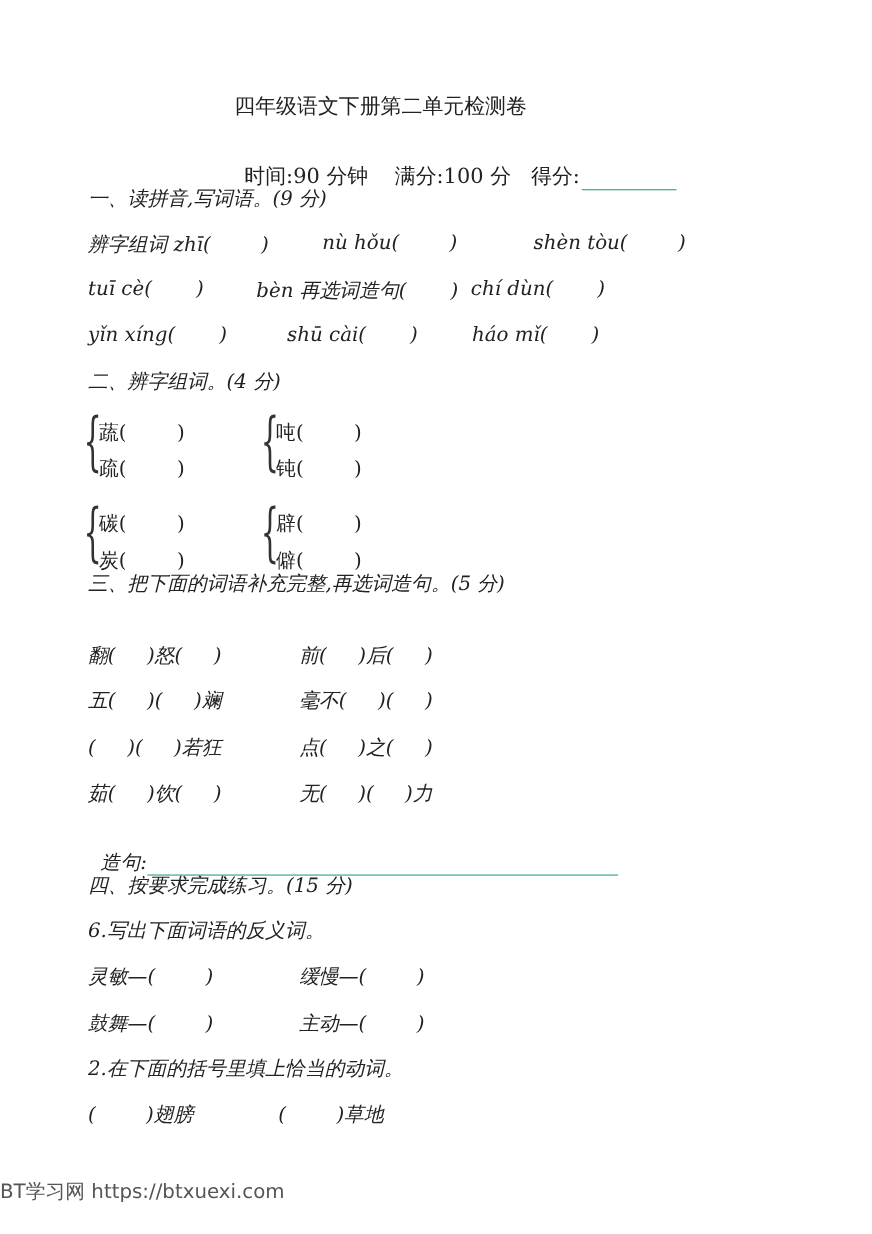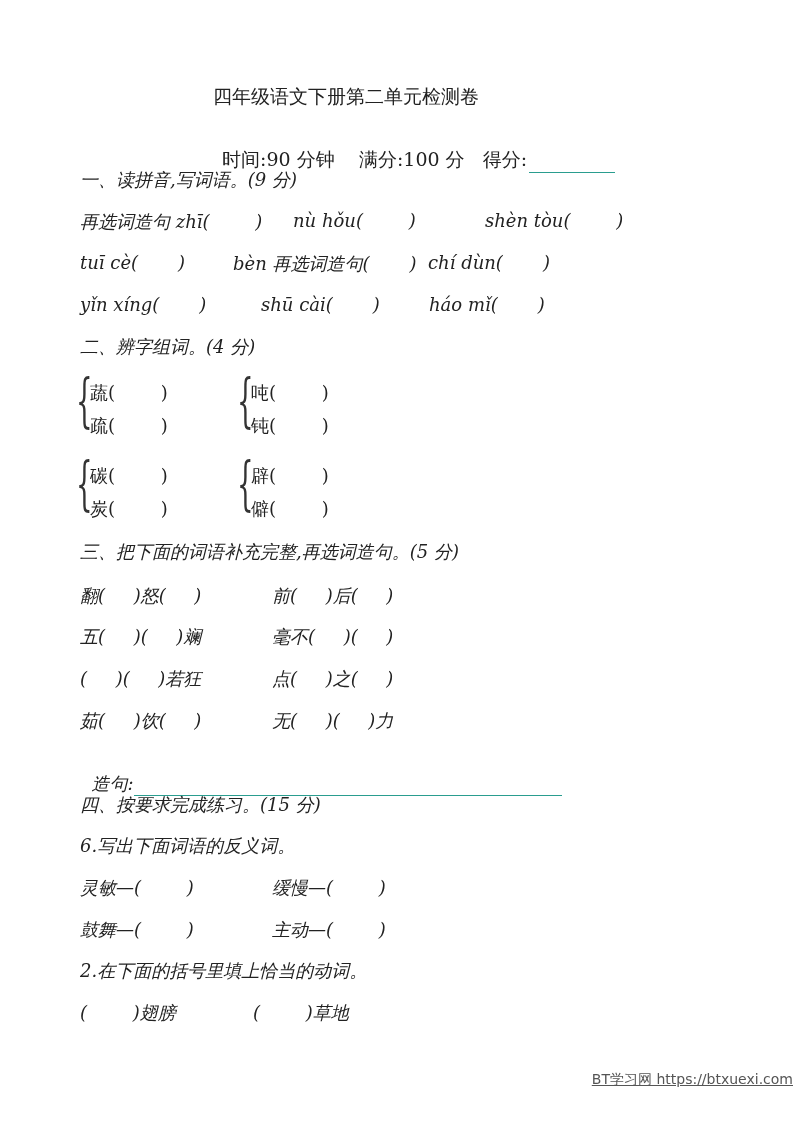--- a/index.html
+++ b/index.html
@@ -12,33 +12,33 @@
   .title { font-size: 19px; left: 0; width: 652px; top: 84px; text-align: center; padding-left: 40px; box-sizing: border-box; }
   .meta { font-size: 19px; top: 125px; left: 210px; }
   .score-line { display: inline-block; width: 86px; border-bottom: 1.5px solid #2a9d8f; height: 18px; vertical-align: bottom; margin-left: 2px; }
   .line { font-size: 18px; left: 80px; font-style: italic; }
   .brace {
     position: absolute; font-size: 58px; line-height: 58px; font-family: "DejaVu Serif", serif;
     transform: scaleX(0.45); transform-origin: left top; color: #333;
   }
   .pair-row { font-size: 18px; }
   .sentence-line { display: inline-block; width: 428px; border-bottom: 1.5px solid #2a9d8f; height: 20px; vertical-align: bottom; }
-  .footer { font-family: "DejaVu Sans", "Liberation Sans", sans-serif; font-size: 14px; color: #555; top: 1071px; left: 0; width: 793px; text-align: right; text-decoration: underline; }
+  .footer { font-family: "DejaVu Sans", "Liberation Sans", sans-serif; font-size: 18px; color: #555; top: 1071px; left: 0; width: 793px; text-align: left; }
 </style>
 </head>
 <body>
 
 <div class="abs title">四年级语文下册第二单元检测卷</div>
 
 <div class="abs meta">
   <span>时间:90 分钟</span><span>    </span><span>满分:100 分</span><span>   </span><span>得分:</span><span class="score-line"></span>
 </div>
 
 <div class="abs line" style="top:168px">一、读拼音,写词语。(9 分)</div>
-<div class="abs line" style="top:210px;left:80px">再选词造句 zhī(        )</div>
+<div class="abs line" style="top:210px;left:80px">辨字组词 zhī(        )</div>
 <div class="abs line" style="top:210px;left:293px">nù hǒu(        )</div>
 <div class="abs line" style="top:210px;left:485px">shèn tòu(        )</div>
 
 <div class="abs line" style="top:252px;left:80px">tuī cè(       )</div>
 <div class="abs line" style="top:252px;left:233px">bèn 再选词造句(       )</div>
 <div class="abs line" style="top:252px;left:428px">chí dùn(       )</div>
 
 <div class="abs line" style="top:294px;left:80px">yǐn xíng(       )</div>
 <div class="abs line" style="top:294px;left:261px">shū cài(       )</div>
 <div class="abs line" style="top:294px;left:429px">háo mǐ(       )</div>
@@ -54,21 +54,21 @@
 <div class="abs pair-row" style="top:414px;left:251px">钝(        )</div>
 
 <div class="brace" style="left:76px;top:455px">{</div>
 <div class="abs pair-row" style="top:464px;left:90px">碳(        )</div>
 <div class="abs pair-row" style="top:497px;left:90px">炭(        )</div>
 
 <div class="brace" style="left:237px;top:455px">{</div>
 <div class="abs pair-row" style="top:464px;left:251px">辟(        )</div>
 <div class="abs pair-row" style="top:497px;left:251px">僻(        )</div>
 
-<div class="abs line" style="top:540px">三、把下面的词语补充完整,再选词造句。(5 分)</div>
+<div class="abs line" style="top:518px">三、把下面的词语补充完整,再选词造句。(5 分)</div>
 
 <div class="abs line" style="top:584px;left:80px">翻(     )怒(     )</div>
 <div class="abs line" style="top:584px;left:272px">前(     )后(     )</div>
 
 <div class="abs line" style="top:625px;left:80px">五(     )(     )斓</div>
 <div class="abs line" style="top:625px;left:272px">毫不(     )(     )</div>
 
 <div class="abs line" style="top:667px;left:80px">(     )(     )若狂</div>
 <div class="abs line" style="top:667px;left:272px">点(     )之(     )</div>
 

